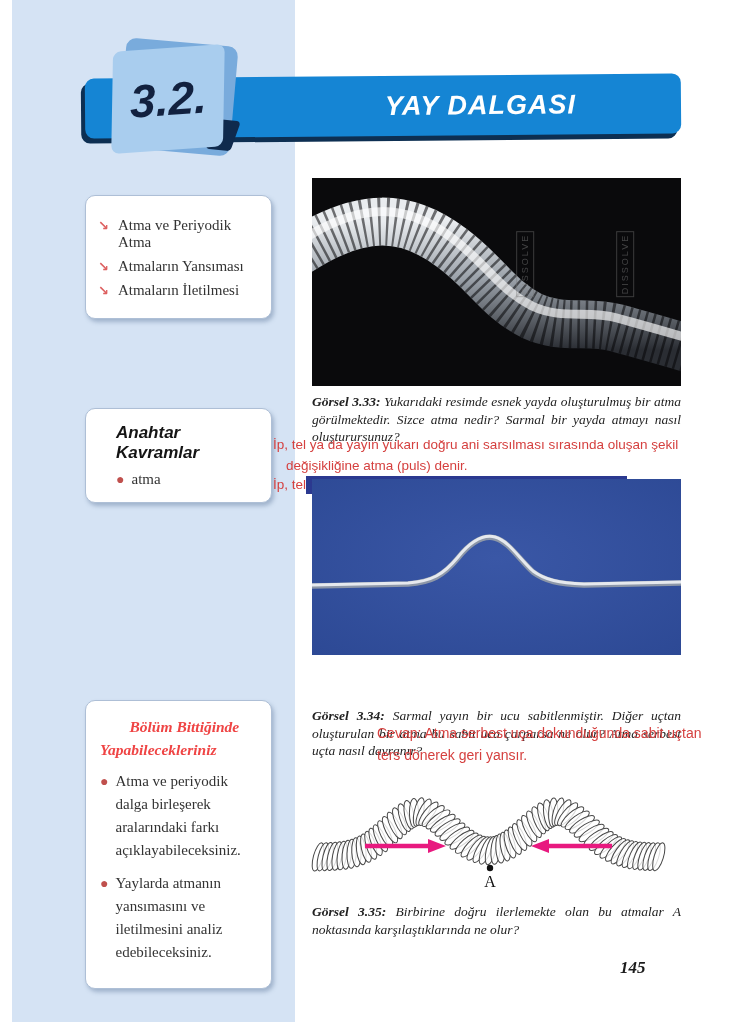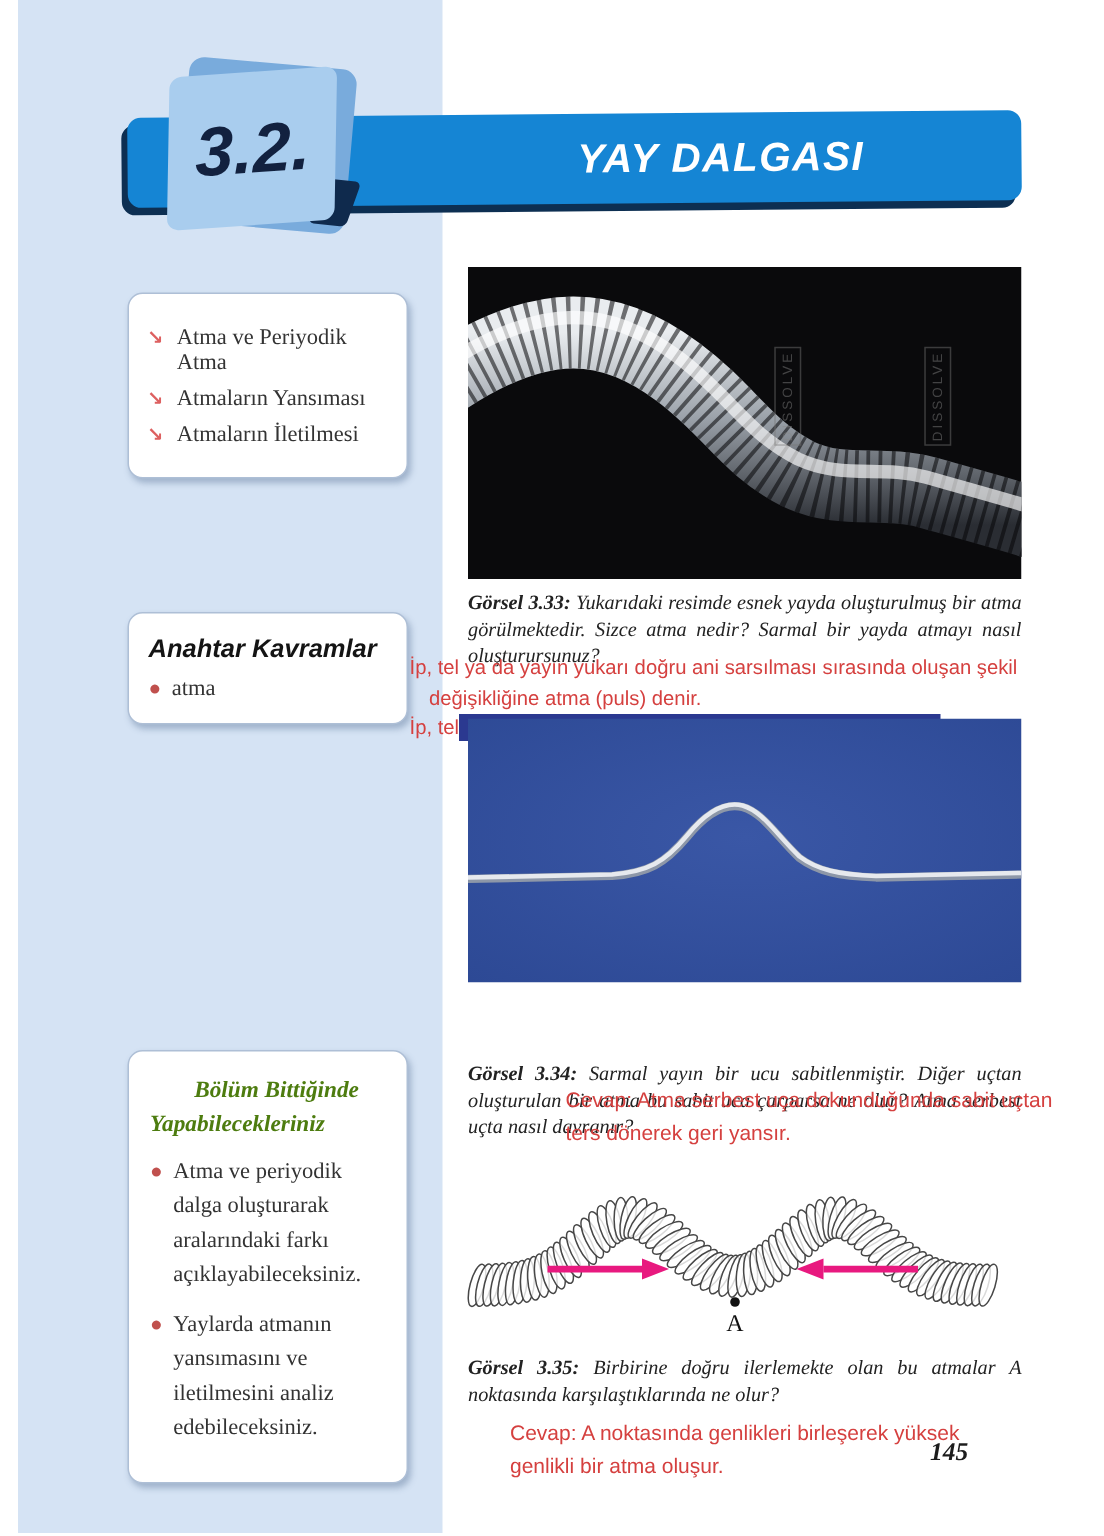--- a/index.html
+++ b/index.html
@@ -22,27 +22,27 @@
           display:flex;align-items:center;justify-content:center;}
   .badge-num{font-family:"Liberation Sans",sans-serif;font-weight:700;font-style:italic;
           font-size:46px;color:#12213f;transform:skewX(2deg);}
   
   .side-box{position:absolute;left:85px;width:187px;background:#ffffff;border:1px solid #aebfd6;
           border-radius:10px;box-shadow:2px 3px 4px rgba(60,90,130,.35);box-sizing:border-box;}
   .box-topics{top:195px;padding:14px 10px 12px 12px;}
   .topic-row{display:flex;align-items:baseline;margin:7px 0;font-size:15px;color:#333;}
   .topic-arrow{color:#dd6060;font-family:"DejaVu Sans",sans-serif;font-weight:bold;
           font-size:13px;margin-right:9px;}
-  .box-keys{top:408px;padding:14px 12px 14px 13px;}
+  .box-keys{top:408px;padding:14px 12px 14px 30px;}
   .keys-title{font-family:"Liberation Sans",sans-serif;font-weight:bold;font-style:italic;
           font-size:17px;color:#141414;margin-bottom:8px;}
   .key-item{font-size:15px;color:#333;}
   .bullet{color:#c0504d;margin-right:7px;font-size:14px;}
   .box-outcomes{top:700px;padding:14px 12px 14px 14px;}
-  .outcomes-title{font-weight:bold;font-style:italic;font-size:15.5px;color:#4d7c0f;
+  .outcomes-title{font-weight:bold;font-style:italic;font-size:15.5px;color:#ef4444;
           text-indent:1.9em;line-height:1.5;margin-bottom:8px;}
   .outcome-item{display:flex;align-items:baseline;font-size:15px;color:#333;line-height:1.55;
           margin-bottom:9px;}
   
   .photo1{position:absolute;left:312px;top:178px;width:369px;height:208px;}
   .photo2{position:absolute;left:312px;top:479px;width:369px;height:176px;}
   .caption{position:absolute;left:312px;width:369px;font-size:13.5px;font-style:italic;
           line-height:1.3;text-align:justify;color:#222;}
   .cap33{top:393px;} .cap34{top:663px;margin-top:44px;} .cap35{top:903px;}
   .cap-label{font-weight:bold;}
@@ -99,21 +99,21 @@
     <div class="keys-title">Anahtar Kavramlar</div>
     <div class="key-item">
       <span class="bullet">●</span><span>atma</span>
     </div>
   </div>
 
   <div class="side-box box-outcomes">
     <div class="outcomes-title">Bölüm Bittiğinde Yapabilecekleriniz</div>
     <div class="outcome-item">
       <span class="bullet">●</span>
-      <span>Atma ve periyodik dalga oluşturarak aralarındaki farkı açıklayabileceksiniz.</span>
+      <span>Atma ve periyodik dalga birleşerek aralarındaki farkı açıklayabileceksiniz.</span>
     </div>
     <div class="outcome-item">
       <span class="bullet">●</span>
       <span>Yaylarda atmanın yansımasını ve iletilmesini analiz edebileceksiniz.</span>
     </div>
   </div>
 
   <svg class="photo1" viewBox="0 0 369 208" xmlns="http://www.w3.org/2000/svg">
     <defs>
       <linearGradient id="metal" x1="0" y1="0" x2="0" y2="1">
@@ -243,17 +243,16 @@
     </g>
     <circle cx="180" cy="90" r="3.2" fill="#111"></circle>
     <text x="180" y="109" text-anchor="middle" font-family="Liberation Serif, serif" font-size="16" fill="#111">A</text>
   </svg>
 
   <div class="caption cap35">
     <span class="cap-label">Görsel 3.35:</span>
     <span>Birbirine doğru ilerlemekte olan bu atmalar A noktasında karşılaştıklarında ne olur?</span>
   </div>
 
-  <div class="answer ans35">Cevap: A noktasında genlikleri birleşerek yüksek genlikli bir atma oluşur.</div>
 
   <div class="page-num">145</div>
 
 </div>
 
 </body></html>

